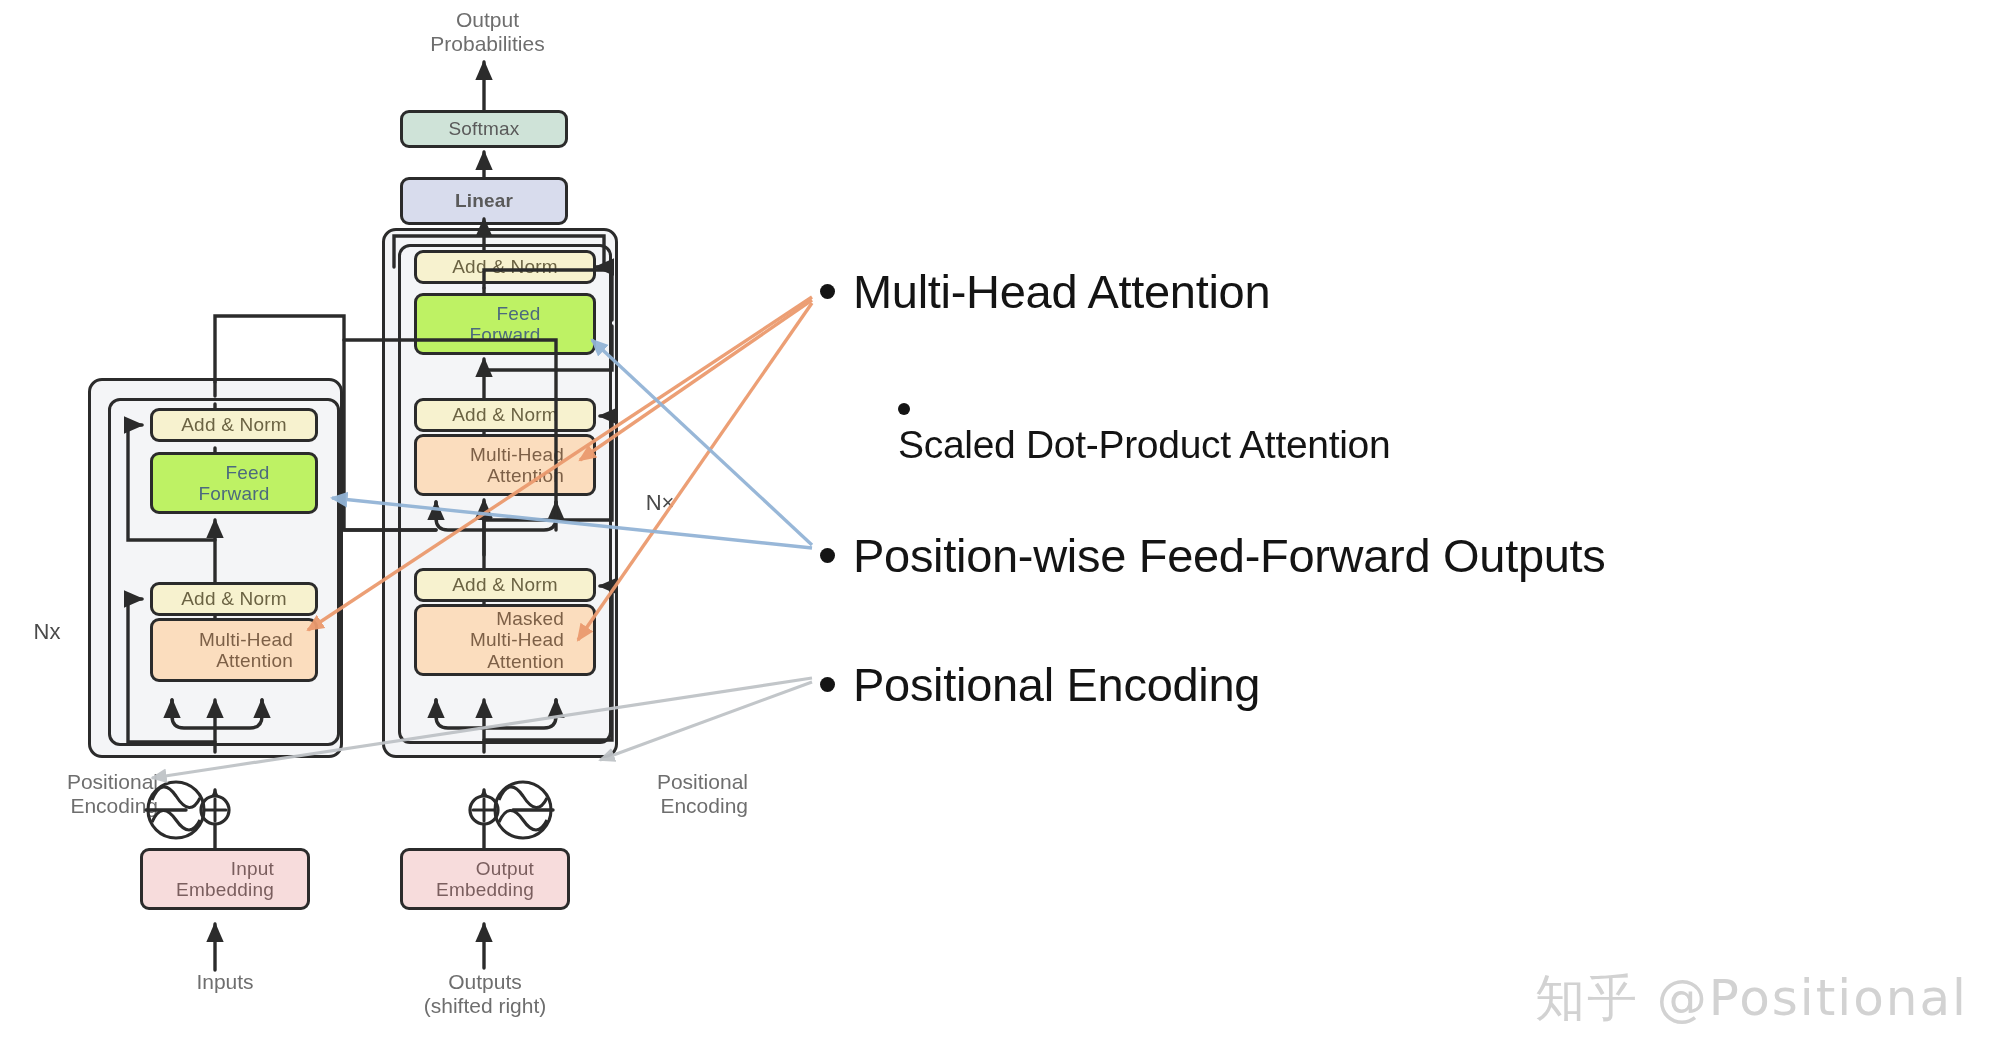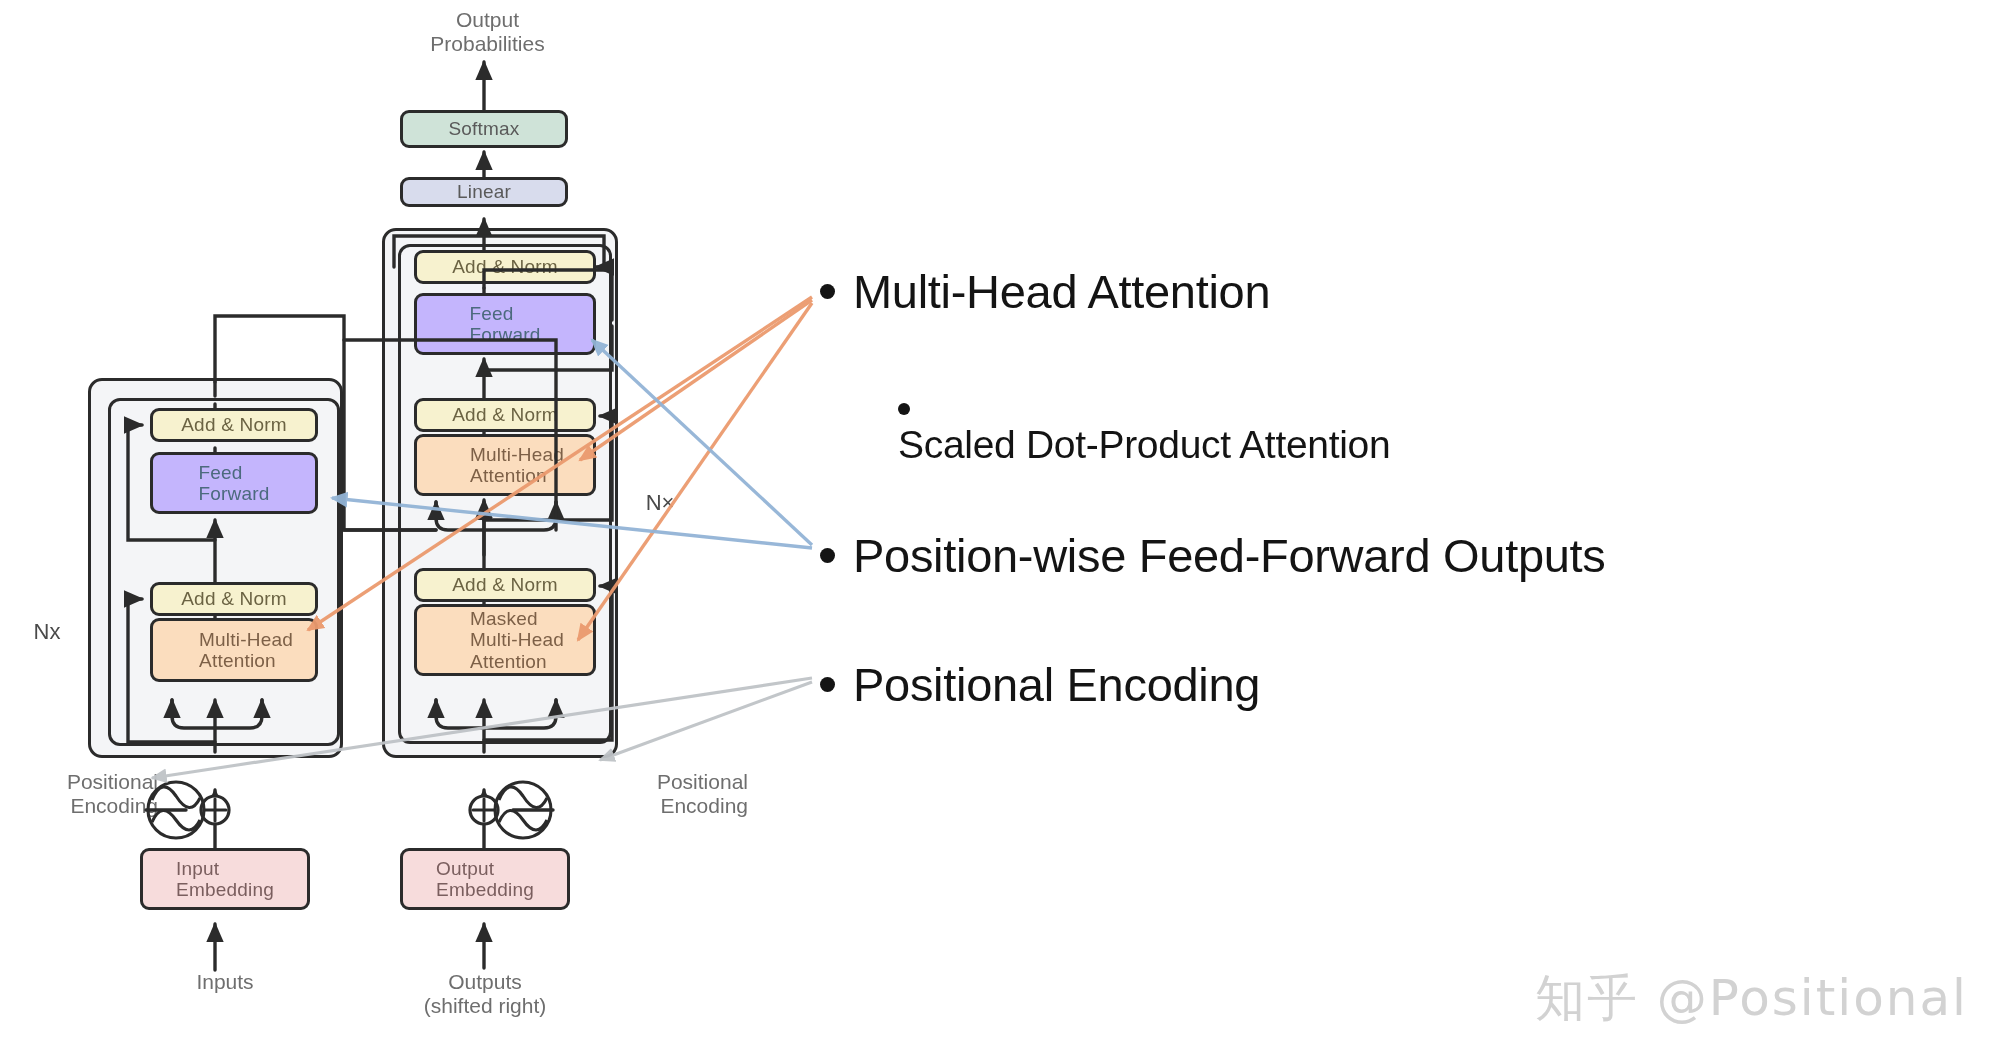--- a/index.html
+++ b/index.html
@@ -9,28 +9,28 @@
     font-family:"Liberation Sans","DejaVu Sans",sans-serif;
     overflow:hidden;position:relative;
   }
   #stage{position:absolute;left:0;top:0;width:2006px;height:1060px;}
 
   
   .box{
     position:absolute;box-sizing:border-box;
     border:3px solid #2b2b2b;border-radius:9px;
     display:flex;align-items:center;justify-content:center;
-    text-align:left;line-height:1.12;
+    text-align:right;line-height:1.12;
     color:#5a5a5a;font-size:19px;letter-spacing:.2px;
     white-space:pre-line;
   }
   .b-softmax{background:#cfe3d8;}
   .b-linear {background:#d8dced;}
   .b-addnorm{background:#f7f2cf;color:#6b6343;}
-  .b-ff     {background:#c4b5fd;color:#4c6a7e;}
+  .b-ff     {background:#bef264;color:#4c6a7e;}
   .b-mha    {background:#fbddbe;color:#7d6047;padding-left:24px;}
   .b-embed  {background:#f7dcdc;color:#7a5e5e;}
 
   
   .frame{
     position:absolute;box-sizing:border-box;
     border:3px solid #2b2b2b;border-radius:14px;
     background:#f4f5f7;
   }
   .frame.inner{background:#f4f5f7;border-radius:12px;}
@@ -72,21 +72,21 @@
     <div class="lbl" style="left:400px;top:8px;width:175px;">Output
 Probabilities</div>
 
     <div class="frame" style="left:88px;top:378px;width:255px;height:380px;"></div>
     <div class="frame inner" style="left:108px;top:398px;width:232px;height:348px;"></div>
 
     <div class="frame" style="left:382px;top:228px;width:236px;height:530px;"></div>
     <div class="frame inner" style="left:398px;top:244px;width:214px;height:500px;"></div>
 
     <div class="box b-softmax" style="left:400px;top:110px;width:168px;height:38px;">Softmax</div>
-    <div class="box b-linear" style="left:400px;top:177px;width:168px;height:30px;">Linear</div>
+    <div class="box b-linear" style="left:400px;top:177px;width:168px;height:48px;font-weight:bold;">Linear</div>
 
     <div class="box b-addnorm" style="left:414px;top:250px;width:182px;height:34px;">Add &amp; Norm</div>
     <div class="box b-ff" style="left:414px;top:293px;width:182px;height:62px;">Feed
 Forward</div>
 
     <div class="box b-addnorm" style="left:414px;top:398px;width:182px;height:34px;">Add &amp; Norm</div>
     <div class="box b-mha" style="left:414px;top:434px;width:182px;height:62px;">Multi-Head
 Attention</div>
 
     <div class="box b-addnorm" style="left:414px;top:568px;width:182px;height:34px;">Add &amp; Norm</div>

